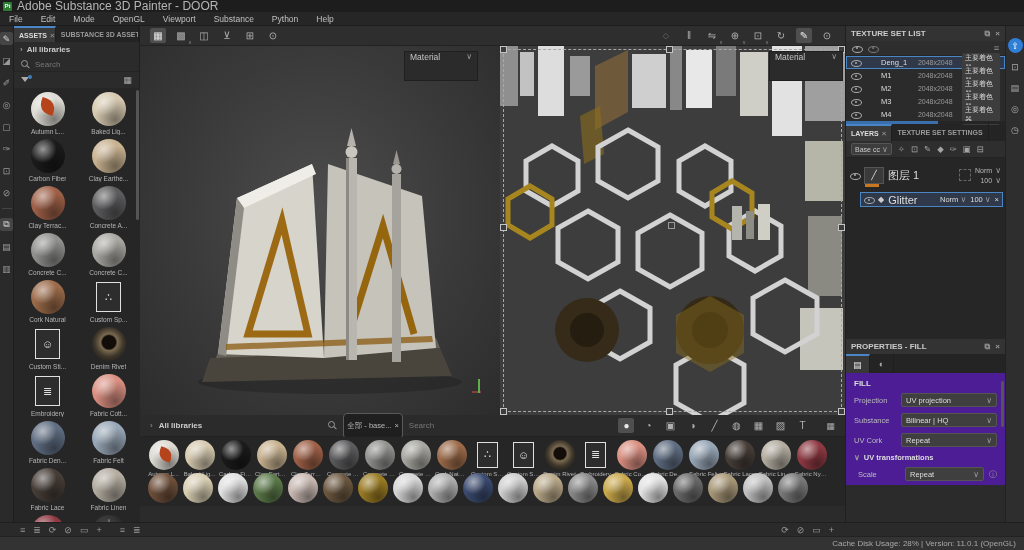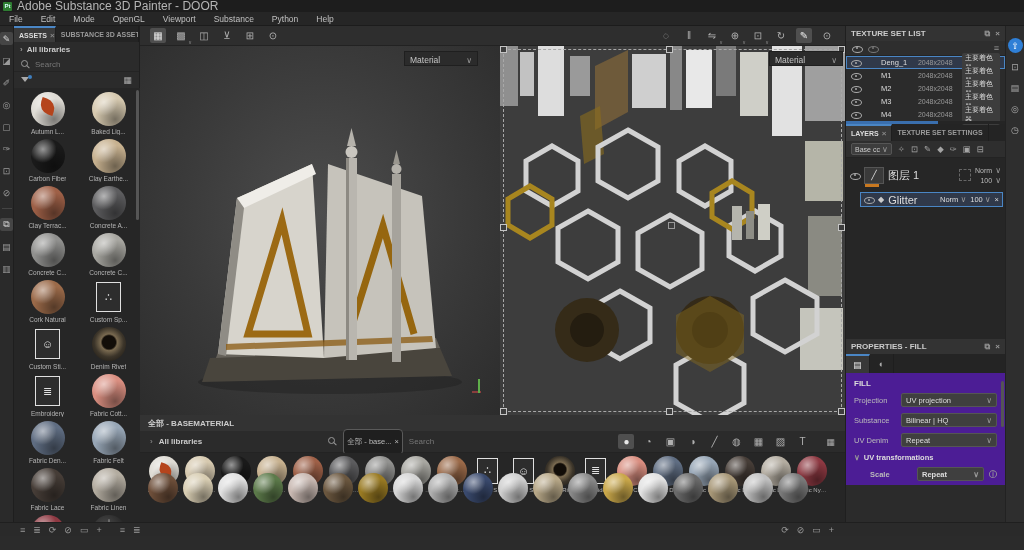--- a/index.html
+++ b/index.html
@@ -61,22 +61,22 @@
               border-bottom:1px solid #222; display:flex; align-items:center; justify-content:space-between; padding:0 10px; }
   .tgroup { display:flex; align-items:center; gap:7px; }
   .icon { position:relative; width:16px; height:15px; color:#b0b0b0; font-size:10px; display:flex; align-items:center; justify-content:center; cursor:default; }
   .icon.active { background:#4f4f4f; border-radius:2px; color:#e8e8e8; }
   .icon .dd-mini { position:absolute; right:-3px; bottom:-2px; font-size:5px; color:#888; }
 
   
   .v3d { position:absolute; left:140px; top:46px; width:360px; height:369px;
          background:radial-gradient(ellipse at 50% 45%, #4d4d4d 0%, #3a3a3a 55%, #2c2c2c 100%); overflow:hidden; }
   .v2d { position:absolute; left:500px; top:46px; width:345px; height:369px; background:#3d3d3d; overflow:hidden; }
-  .matdd { position:absolute; top:5px; width:74px; height:15px; background:#2b2b2b; border:1px solid #1f1f1f;
-           display:flex; align-items:flex-end; justify-content:space-between; padding:0 5px; font-size:8.5px; color:#c5c5c5; z-index:5; }
+  .matdd { position:absolute; top:5px; width:74px; height:30px; background:#2b2b2b; border:1px solid #1f1f1f;
+           display:flex; align-items:flex-start; justify-content:space-between; padding:0 5px; font-size:8.5px; color:#c5c5c5; z-index:5; }
   .marquee { position:absolute; inset:3px; border:1px dashed #a8a8a8; pointer-events:none; }
   .handle { position:absolute; width:7px; height:7px; border:1px solid #c5c5c5; background:#3d3d3d; }
   .pivot { position:absolute; left:168px; top:176px; width:7px; height:7px; border:1px solid #999; }
   .gizmo-y { position:absolute; left:338px; bottom:22px; width:2px; height:14px; background:#5fae4a; }
   .gizmo-x { position:absolute; left:332px; bottom:22px; width:9px; height:2px; background:#8a3d3d; }
 
   
   .shelf { position:absolute; left:140px; top:415px; width:705px; height:107px; background:#2b2b2b; }
   .shelf-title { height:16px; background:#333; display:flex; align-items:center; padding:0 8px; font-weight:bold; font-size:8px; color:#ccc; }
   .shelf-bar { height:22px; display:flex; align-items:center; gap:6px; padding:0 10px; background:#2b2b2b; border-bottom:1px solid #232323; }
@@ -134,21 +134,21 @@
   .props-tabs { height:19px; background:#242424; display:flex; }
   .ptab { width:24px; display:flex; align-items:center; justify-content:center; font-size:9px; color:#aaa; border-right:1px solid #1e1e1e; }
   .ptab.active { background:#383838; color:#e5e5e5; border-top:2px solid #4a86c5; }
   .props-body { position:relative; background:#4c1d95; height:112px; padding:4px 8px 0 8px; overflow:hidden; }
   .sechead { font-weight:bold; font-size:8px; color:#ddd; margin:2px 0 5px; }
   .prow { display:flex; align-items:center; gap:5px; margin-bottom:6px; }
   .plabel { width:42px; font-size:7.5px; color:#bbb; flex:none; }
   .dd { flex:1; height:14px; background:#3f3f3f; border:1px solid #555; border-radius:2px; display:flex;
         align-items:center; justify-content:space-between; padding:0 4px; font-size:7.5px; color:#ddd; }
   .uvhead { display:flex; align-items:center; gap:4px; font-weight:bold; font-size:7.5px; color:#ddd; margin:3px 0 5px; }
-  .indent { margin-left:16px;font-weight:bold; }
+  .indent { margin-left:4px; }
   .info { color:#999; font-size:8px; }
   .props-scroll { position:absolute; right:1px; top:8px; width:3px; height:46px; background:#555; border-radius:2px; }
 
   
   .rstrip { position:absolute; left:1005px; top:26px; width:19px; height:496px; background:#2e2e2e; border-left:1px solid #222;
             display:flex; flex-direction:column; align-items:center; padding-top:12px; gap:7px; }
   .rsico { width:14px; height:14px; display:flex; align-items:center; justify-content:center; color:#a8a8a8; font-size:9px; border-radius:3px; }
   .rsico.blue { background:#2f7fd6; color:#fff; border-radius:50%; width:15px; height:15px; }
 </style>
 </head>
@@ -407,21 +407,20 @@
     <span class="handle" style="left:166px;bottom:0;"></span>
     <span class="handle" style="right:0;bottom:0;"></span>
     <div class="pivot"></div>
     <div class="matdd" style="right:2px;">
       <span>Material</span>
       <span class="chev">∨</span>
     </div>
   </div>
 
   <div class="shelf">
-    <div class="shelf-title">全部 - BASEMATERIAL</div>
     <div class="shelf-bar">
       <span class="chev">›</span>
       <span style="font-weight:bold;font-size:8px;color:#ccc;">All libraries</span>
       <span class="mag" style="margin-left:120px;"></span>
       <span class="chip">
         <span>全部 - base...</span>
         <span class="x">×</span>
       </span>
       <input class="search-input" placeholder="Search" style="">
       <span class="shelf-filters" id="shelf-filters">
@@ -717,21 +716,21 @@
           </span>
         </div>
         <div class="prow">
           <span class="plabel">Substance</span>
           <span class="dd">
             <span>Bilinear | HQ</span>
             <span class="chev">∨</span>
           </span>
         </div>
         <div class="prow">
-          <span class="plabel">UV Denim</span>
+          <span class="plabel">UV Cork</span>
           <span class="dd">
             <span>Repeat</span>
             <span class="chev">∨</span>
           </span>
         </div>
         <div class="uvhead">
           <span class="chev">∨</span>
           <span>UV transformations</span>
         </div>
         <div class="prow indent">
@@ -770,14 +769,17 @@
         <span class="ficon">≣</span>
       </div>
     <div class="fgroup" id="footer-right" style="margin-left:auto;margin-right:190px;">
         <span class="ficon">⟳</span>
         <span class="ficon">⊘</span>
         <span class="ficon">▭</span>
         <span class="ficon">+</span>
       </div>
   </div>
 
+  <div class="statusbar">
+    <span>Cache Disk Usage:  28% | Version: 11.0.1 (OpenGL)</span>
+  </div>
 
 </div>
 
 </body></html>

